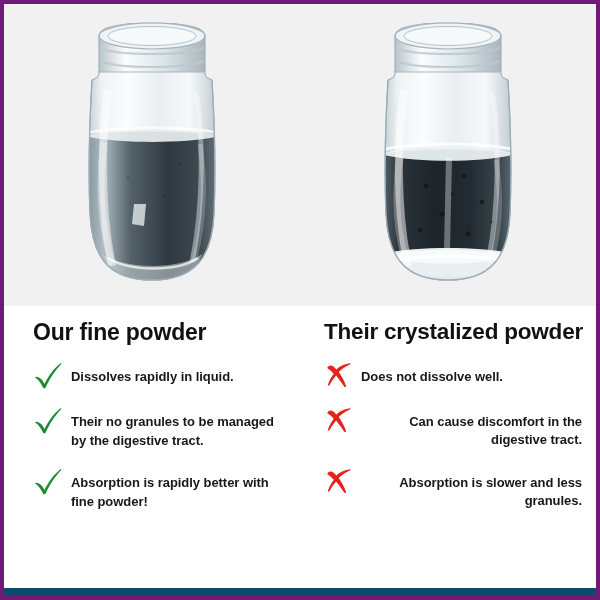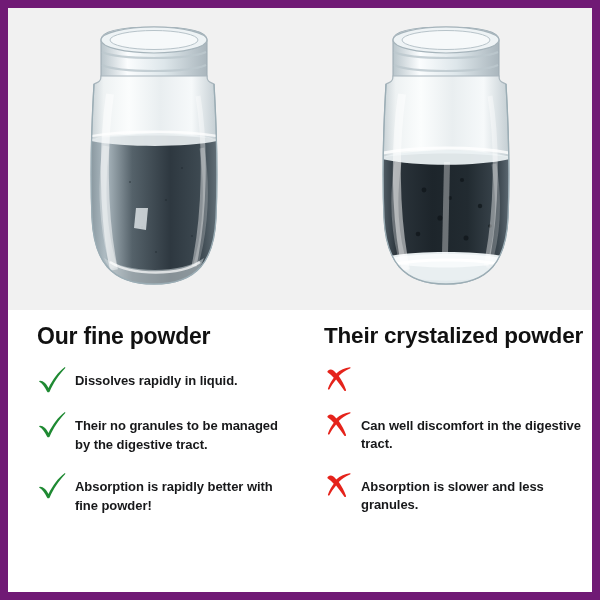--- a/index.html
+++ b/index.html
@@ -6,22 +6,22 @@
   html,body{margin:0;padding:0;background:#ffffff;}
   body{
     width:600px;height:600px;overflow:hidden;
     font-family:"Liberation Sans","DejaVu Sans",sans-serif;
     -webkit-font-smoothing:antialiased;
   }
   .frame{
     position:relative;
     box-sizing:border-box;
     width:600px;height:600px;
-    border:8px solid #701a75;
-    background:#737373;
+    border:4px solid #701a75;
+    background:#0c4a6e;
   }
   
   .photo-band{
     position:relative;
     height:302px;
     background:#f1f1f1;
     overflow:hidden;
   }
   .jar-slot{
     position:absolute;
@@ -44,21 +44,21 @@
     position:relative;
     height:282px;
     background:#ffffff;
     display:flex;
   }
   .col{
     box-sizing:border-box;
     width:50%;
     padding:14px 10px 0 29px;
   }
-  .col.right-col{padding-left:24px;padding-right:6px;}
+  .col.right-col{padding-left:24px;padding-right:14px;text-align:right;}
 
   .col-title{
     font-size:23px;
     font-weight:700;
     color:#111111;
     letter-spacing:-0.2px;
     margin:0 0 21px 0;
     line-height:1.1;
     white-space:nowrap;
   }
@@ -280,29 +280,30 @@
     <div class="col right-col">
       <h2 class="col-title">Their crystalized powder</h2>
       <ul class="bullets">
 
         <li class="bullet">
           <span class="bullet-icon">
             <svg viewBox="0 0 34 30" xmlns="http://www.w3.org/2000/svg" aria-hidden="true">
               <path d="M4.4 5.0 C7.4 2.4 10.4 4.6 13.4 8.2 C17.8 4.6 23.0 2.0 28.6 1.4 C29.6 1.3 29.4 2.4 28.6 2.8 C23.8 4.8 19.6 7.8 16.2 11.2 C19.4 15.8 22.2 21.0 24.2 26.4 C24.6 27.6 23.2 28.4 22.4 27.4 C19.4 23.2 16.4 18.8 13.2 14.9 C10.2 18.4 7.8 22.0 6.0 25.6 C5.4 26.8 3.8 26.2 4.2 24.9 C5.8 20.6 8.0 16.6 10.6 13.0 C8.4 10.6 6.2 8.6 4.0 7.2 C3.2 6.7 3.6 5.7 4.4 5.0 Z" fill="#e5231b"></path>
             </svg>
           </span>
+          <span class="bullet-text">Does not dissolve well.</span>
         </li>
 
         <li class="bullet">
           <span class="bullet-icon">
             <svg viewBox="0 0 34 30" xmlns="http://www.w3.org/2000/svg" aria-hidden="true">
               <path d="M4.4 5.0 C7.4 2.4 10.4 4.6 13.4 8.2 C17.8 4.6 23.0 2.0 28.6 1.4 C29.6 1.3 29.4 2.4 28.6 2.8 C23.8 4.8 19.6 7.8 16.2 11.2 C19.4 15.8 22.2 21.0 24.2 26.4 C24.6 27.6 23.2 28.4 22.4 27.4 C19.4 23.2 16.4 18.8 13.2 14.9 C10.2 18.4 7.8 22.0 6.0 25.6 C5.4 26.8 3.8 26.2 4.2 24.9 C5.8 20.6 8.0 16.6 10.6 13.0 C8.4 10.6 6.2 8.6 4.0 7.2 C3.2 6.7 3.6 5.7 4.4 5.0 Z" fill="#e5231b"></path>
             </svg>
           </span>
-          <span class="bullet-text">Can well discomfort in the digestive tract.</span>
+          <span class="bullet-text">Can cause discomfort in the digestive tract.</span>
         </li>
 
         <li class="bullet">
           <span class="bullet-icon">
             <svg viewBox="0 0 34 30" xmlns="http://www.w3.org/2000/svg" aria-hidden="true">
               <path d="M4.4 5.0 C7.4 2.4 10.4 4.6 13.4 8.2 C17.8 4.6 23.0 2.0 28.6 1.4 C29.6 1.3 29.4 2.4 28.6 2.8 C23.8 4.8 19.6 7.8 16.2 11.2 C19.4 15.8 22.2 21.0 24.2 26.4 C24.6 27.6 23.2 28.4 22.4 27.4 C19.4 23.2 16.4 18.8 13.2 14.9 C10.2 18.4 7.8 22.0 6.0 25.6 C5.4 26.8 3.8 26.2 4.2 24.9 C5.8 20.6 8.0 16.6 10.6 13.0 C8.4 10.6 6.2 8.6 4.0 7.2 C3.2 6.7 3.6 5.7 4.4 5.0 Z" fill="#e5231b"></path>
             </svg>
           </span>
           <span class="bullet-text">Absorption is slower and less granules.</span>
         </li>

